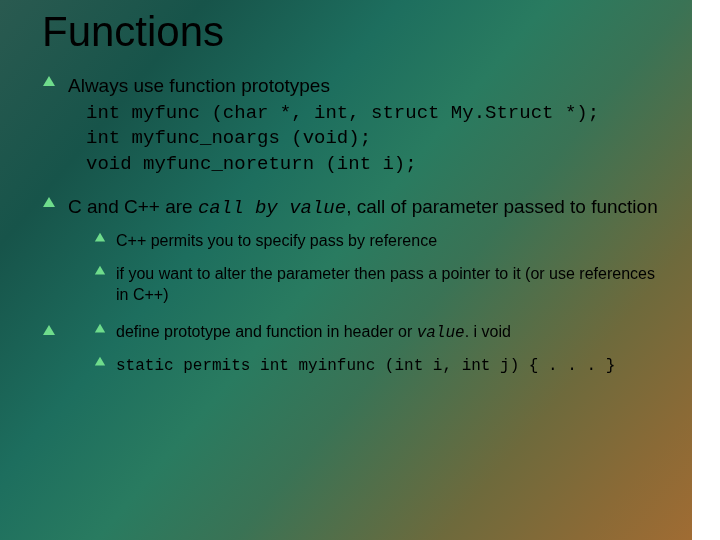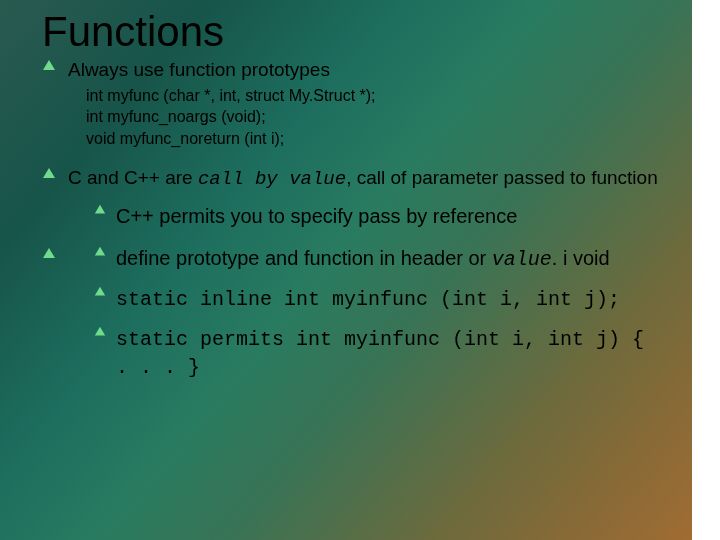--- a/index.html
+++ b/index.html
@@ -30,60 +30,60 @@
     position: absolute;
     left: 42px;
     top: 8px;
     font-size: 42px;
     font-weight: 400;
     color: #000;
   }
   .content {
     position: absolute;
     left: 42px;
-    top: 57px;
+    top: 73px;
     right: 28px;
   }
   .lvl1 {
     position: relative;
     padding-left: 26px;
     margin-bottom: 16px;
     font-size: 19px;
     line-height: 1.35;
   }
   .lvl1 .bullet {
     position: absolute;
     left: 0;
     top: 2px;
   }
   .lvl2 {
     position: relative;
     padding-left: 22px;
     margin: 10px 0 12px 26px;
-    font-size: 20px;
+    font-size: 16px;
     line-height: 1.3;
   }
   .lvl2 .bullet {
     position: absolute;
     left: 0;
     top: 1px;
   }
   .bullet svg {
     display: block;
   }
   .code {
     font-family: "Courier New", Courier, monospace;
   }
   .codeblock {
-    font-family: Liberation Sans, sans-serif;
+    font-family: Liberation Mono, monospace;
     white-space: pre;
     display: block;
     margin-top: 2px;
     margin-left: 18px;
-    font-size: 16px;
+    font-size: 19px;
     line-height: 1.35;
   }
   .ital { font-style: italic; font-family: Liberation Mono, monospace; }
 </style>
 </head>
 <body>
 
 <div class="slide">
   <div class="title">Functions</div>
 
@@ -110,20 +110,28 @@
       <span>C and C++ are </span><span class="ital">call by value</span><span>, call of parameter passed to function</span>
 
       <div class="lvl2">
         <span class="bullet">
           <svg width="12" height="12" viewBox="0 0 14 14">
               <polygon points="7,1 13,11 1,11" fill="#6fdc8c"></polygon>
             </svg>
         </span>
         <span>C++ permits you to specify pass by reference</span>
       </div>
+      <div class="lvl2">
+        <span class="bullet">
+          <svg width="12" height="12" viewBox="0 0 14 14">
+              <polygon points="7,1 13,11 1,11" fill="#6fdc8c"></polygon>
+            </svg>
+        </span>
+        <span>if you want to alter the parameter then pass a pointer to it (or use references in C++)</span>
+      </div>
     </div>
 
     <div class="lvl1">
       <span class="bullet">
         <svg width="14" height="14" viewBox="0 0 14 14">
             <polygon points="7,1 13,11 1,11" fill="#6fdc8c"></polygon>
           </svg>
       </span>
 
       <div class="lvl2">
@@ -133,26 +141,18 @@
             </svg>
         </span>
         <span>define prototype and function in header or </span><span class="ital">value</span><span>. i void</span>
       </div>
       <div class="lvl2">
         <span class="bullet">
           <svg width="12" height="12" viewBox="0 0 14 14">
               <polygon points="7,1 13,11 1,11" fill="#6fdc8c"></polygon>
             </svg>
         </span>
-        <span class="code">static inline int myinfunc (int i, int j);</span>
-      </div>
-      <div class="lvl2">
-        <span class="bullet">
-          <svg width="12" height="12" viewBox="0 0 14 14">
-              <polygon points="7,1 13,11 1,11" fill="#6fdc8c"></polygon>
-            </svg>
-        </span>
         <span class="code">static permits int myinfunc (int i, int j) { . . . }</span>
       </div>
     </div>
 
   </div>
 </div>
 
 </body></html>

